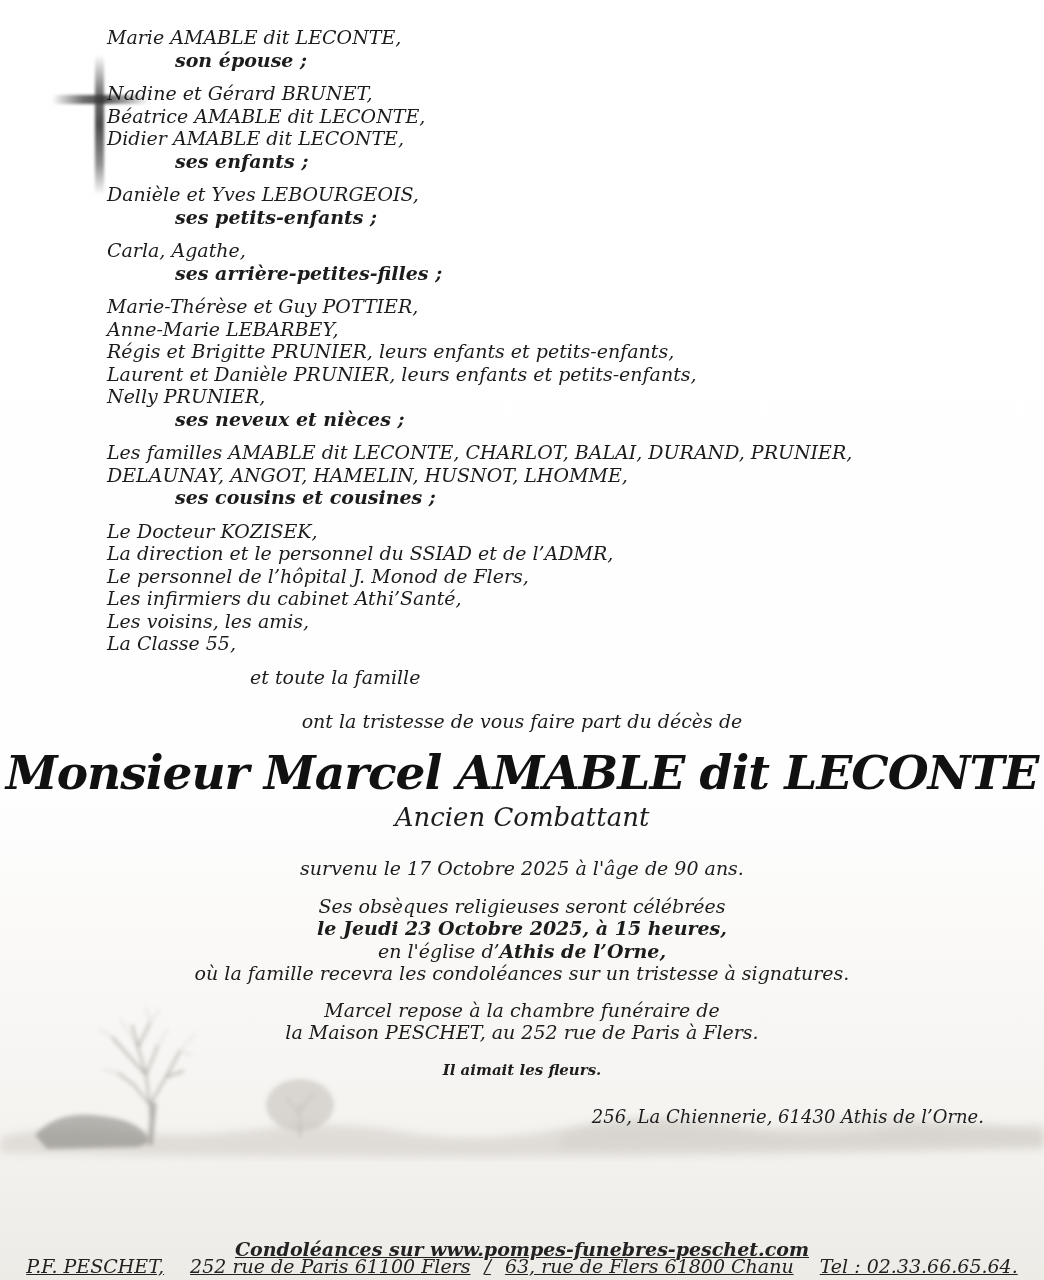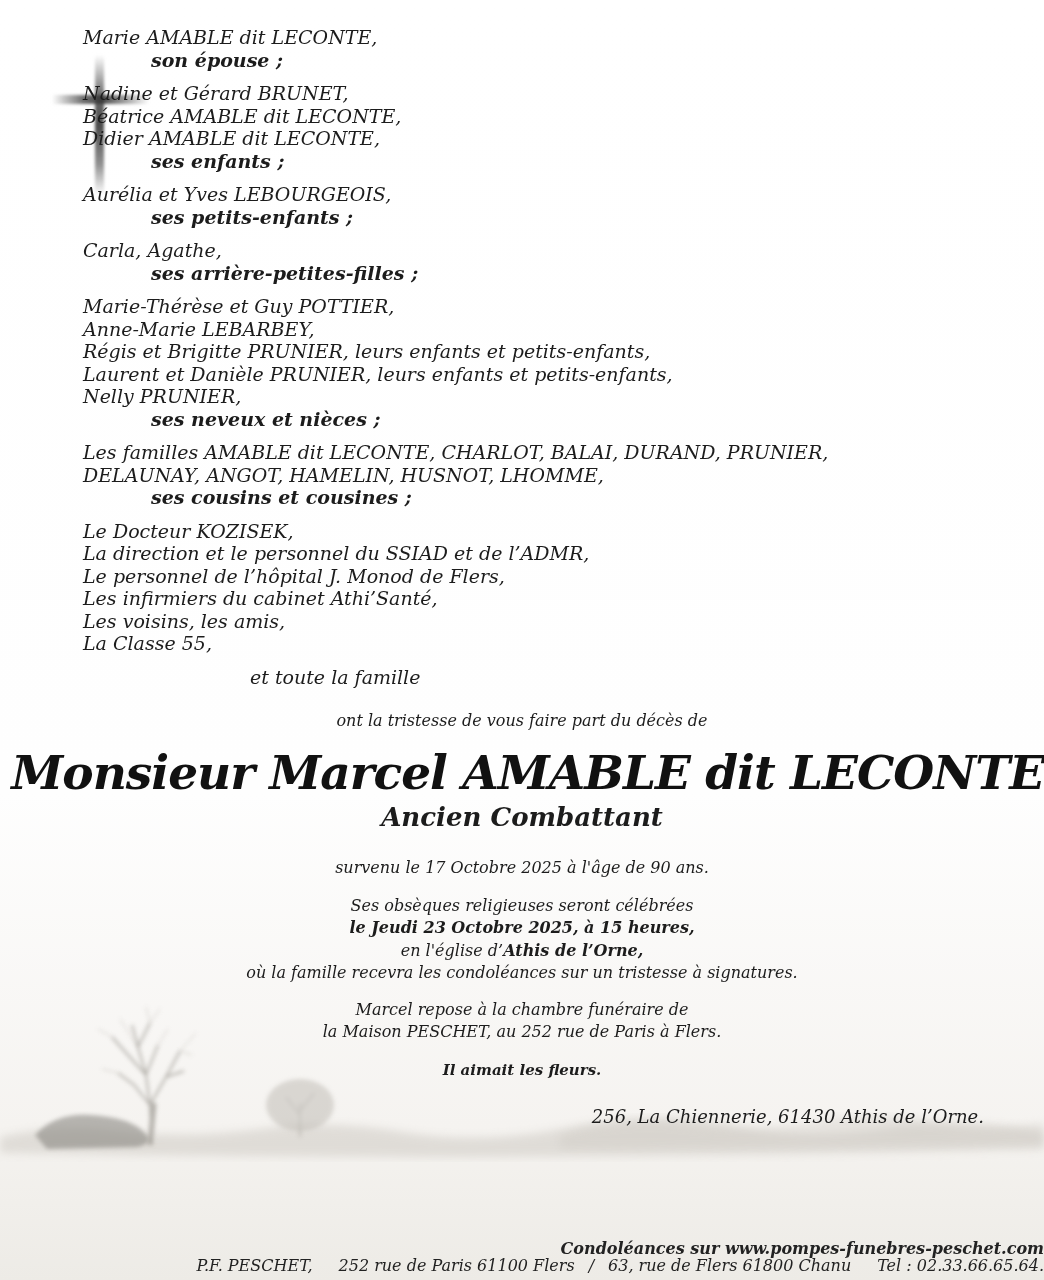--- a/index.html
+++ b/index.html
@@ -25,57 +25,57 @@
     position:absolute; left:52px; top:95px; width:97px; height:9px;
     background: linear-gradient(to right, rgba(120,120,120,0) 0%, rgba(75,75,75,.8) 32%, rgba(55,55,55,.9) 52%, rgba(100,100,100,.5) 80%, rgba(150,150,150,0) 100%);
     filter: blur(1.6px);
   }
 
   
   .landscape { position:absolute; left:0; top:985px; width:1044px; height:210px; pointer-events:none; }
 
   main { position:relative; padding-top:26px; }
 
-  .group { padding-left:83px; font-size:19px; line-height:22.5px; margin-bottom:11px; }
+  .group { padding-left:107px; font-size:19px; line-height:22.5px; margin-bottom:11px; }
   .line  { white-space:nowrap; }
   .relation { font-weight:bold; margin-left:68px; }
 
   .toute-famille { padding-left:250px; font-size:19px; }
 
-  .centered { text-align:center; font-size:16px; line-height:22.5px; }
+  .centered { text-align:center; font-size:19px; line-height:22.5px; }
   .intro { margin-top:22px; }
 
   .deceased-name {
     margin-top:15px;
-    text-align:right;
+    text-align:center;
     font-size:47px;
     font-weight:bold;
     letter-spacing:-1px;
     line-height:52px;
     color:#111;
   }
   .deceased-title {
     text-align:center;
     font-size:26px;
-    font-weight:bold;
+    font-weight:normal;
     line-height:32px;
     margin-top:2px;
   }
 
   .survenu { margin-top:24px; }
   .ceremony { margin-top:15px; }
   .bold { font-weight:bold; }
   .repose { margin-top:14px; }
   .flowers { margin-top:15px; font-weight:bold; font-size:15px;text-align:center; }
 
   .address { margin-top:25px; text-align:right; padding-right:60px; font-size:18px; }
 
   .footer {
     position:absolute; left:0; right:0; bottom:6px;
-    text-align:right; font-size:16px; line-height:16.5px; color:#222;
+    text-align:center; font-size:19px; line-height:16.5px; color:#222;text-decoration:underline;
   }
   .footer .condolences { font-weight:bold; }
   .footer .sp { display:inline-block; width:26px; }
   .footer .sp-s { display:inline-block; width:14px; }
 </style>
 </head>
 <body>
 
 <div class="page">
 
@@ -122,21 +122,21 @@
     </div>
 
     <div class="group">
       <div class="line">Nadine et Gérard BRUNET,</div>
       <div class="line">Béatrice AMABLE dit LECONTE,</div>
       <div class="line">Didier AMABLE dit LECONTE,</div>
       <div class="line relation">ses enfants ;</div>
     </div>
 
     <div class="group">
-      <div class="line">Aurélia et Yves LEBOURGEOIS,</div>
+      <div class="line">Danièle et Yves LEBOURGEOIS,</div>
       <div class="line relation">ses petits-enfants ;</div>
     </div>
 
     <div class="group">
       <div class="line">Carla, Agathe,</div>
       <div class="line relation">ses arrière-petites-filles ;</div>
     </div>
 
     <div class="group">
       <div class="line">Marie-Thérèse et Guy POTTIER,</div>

